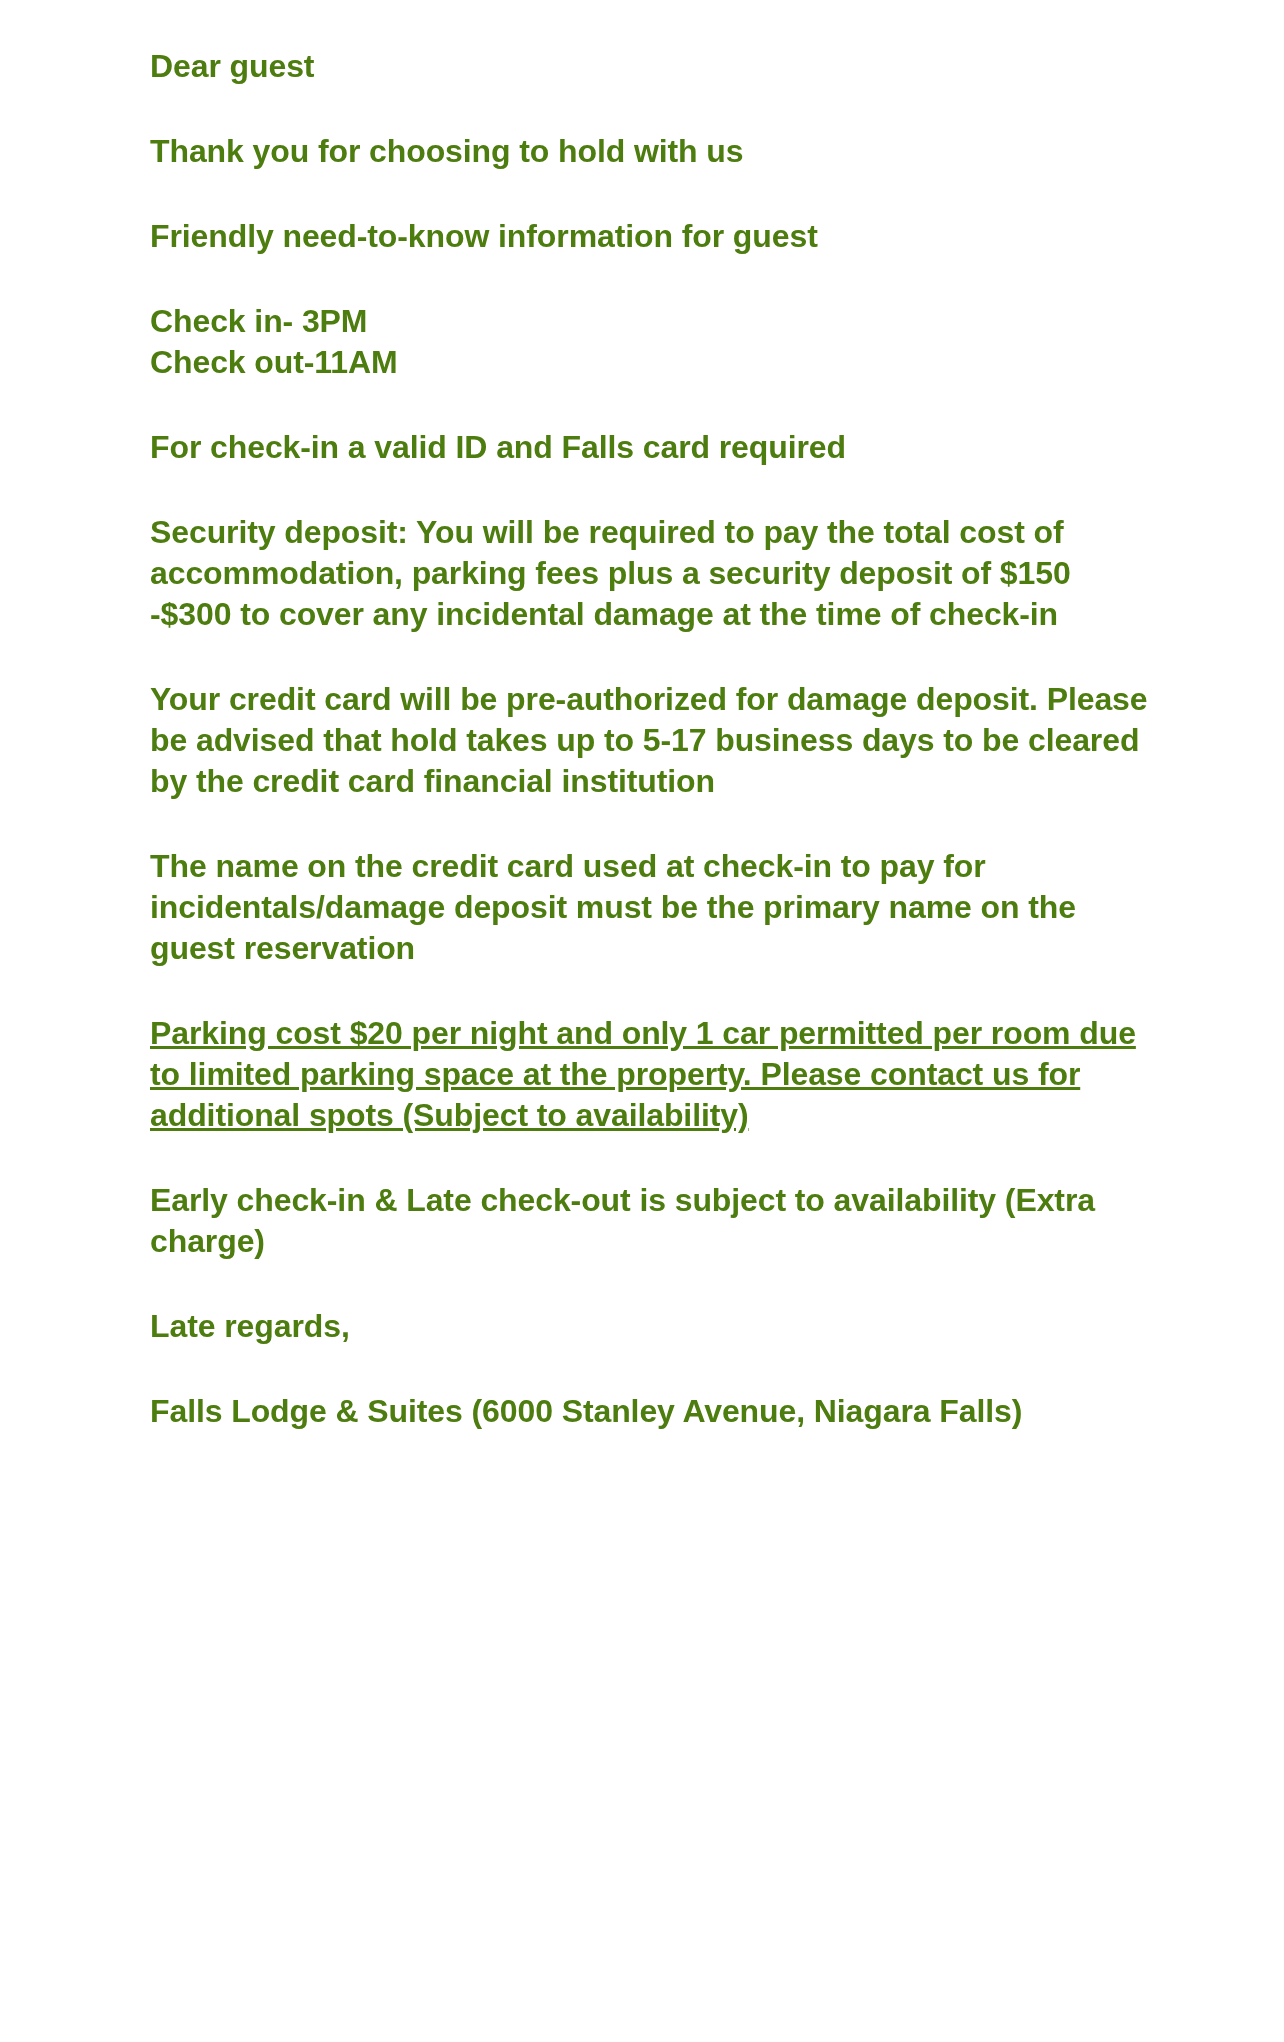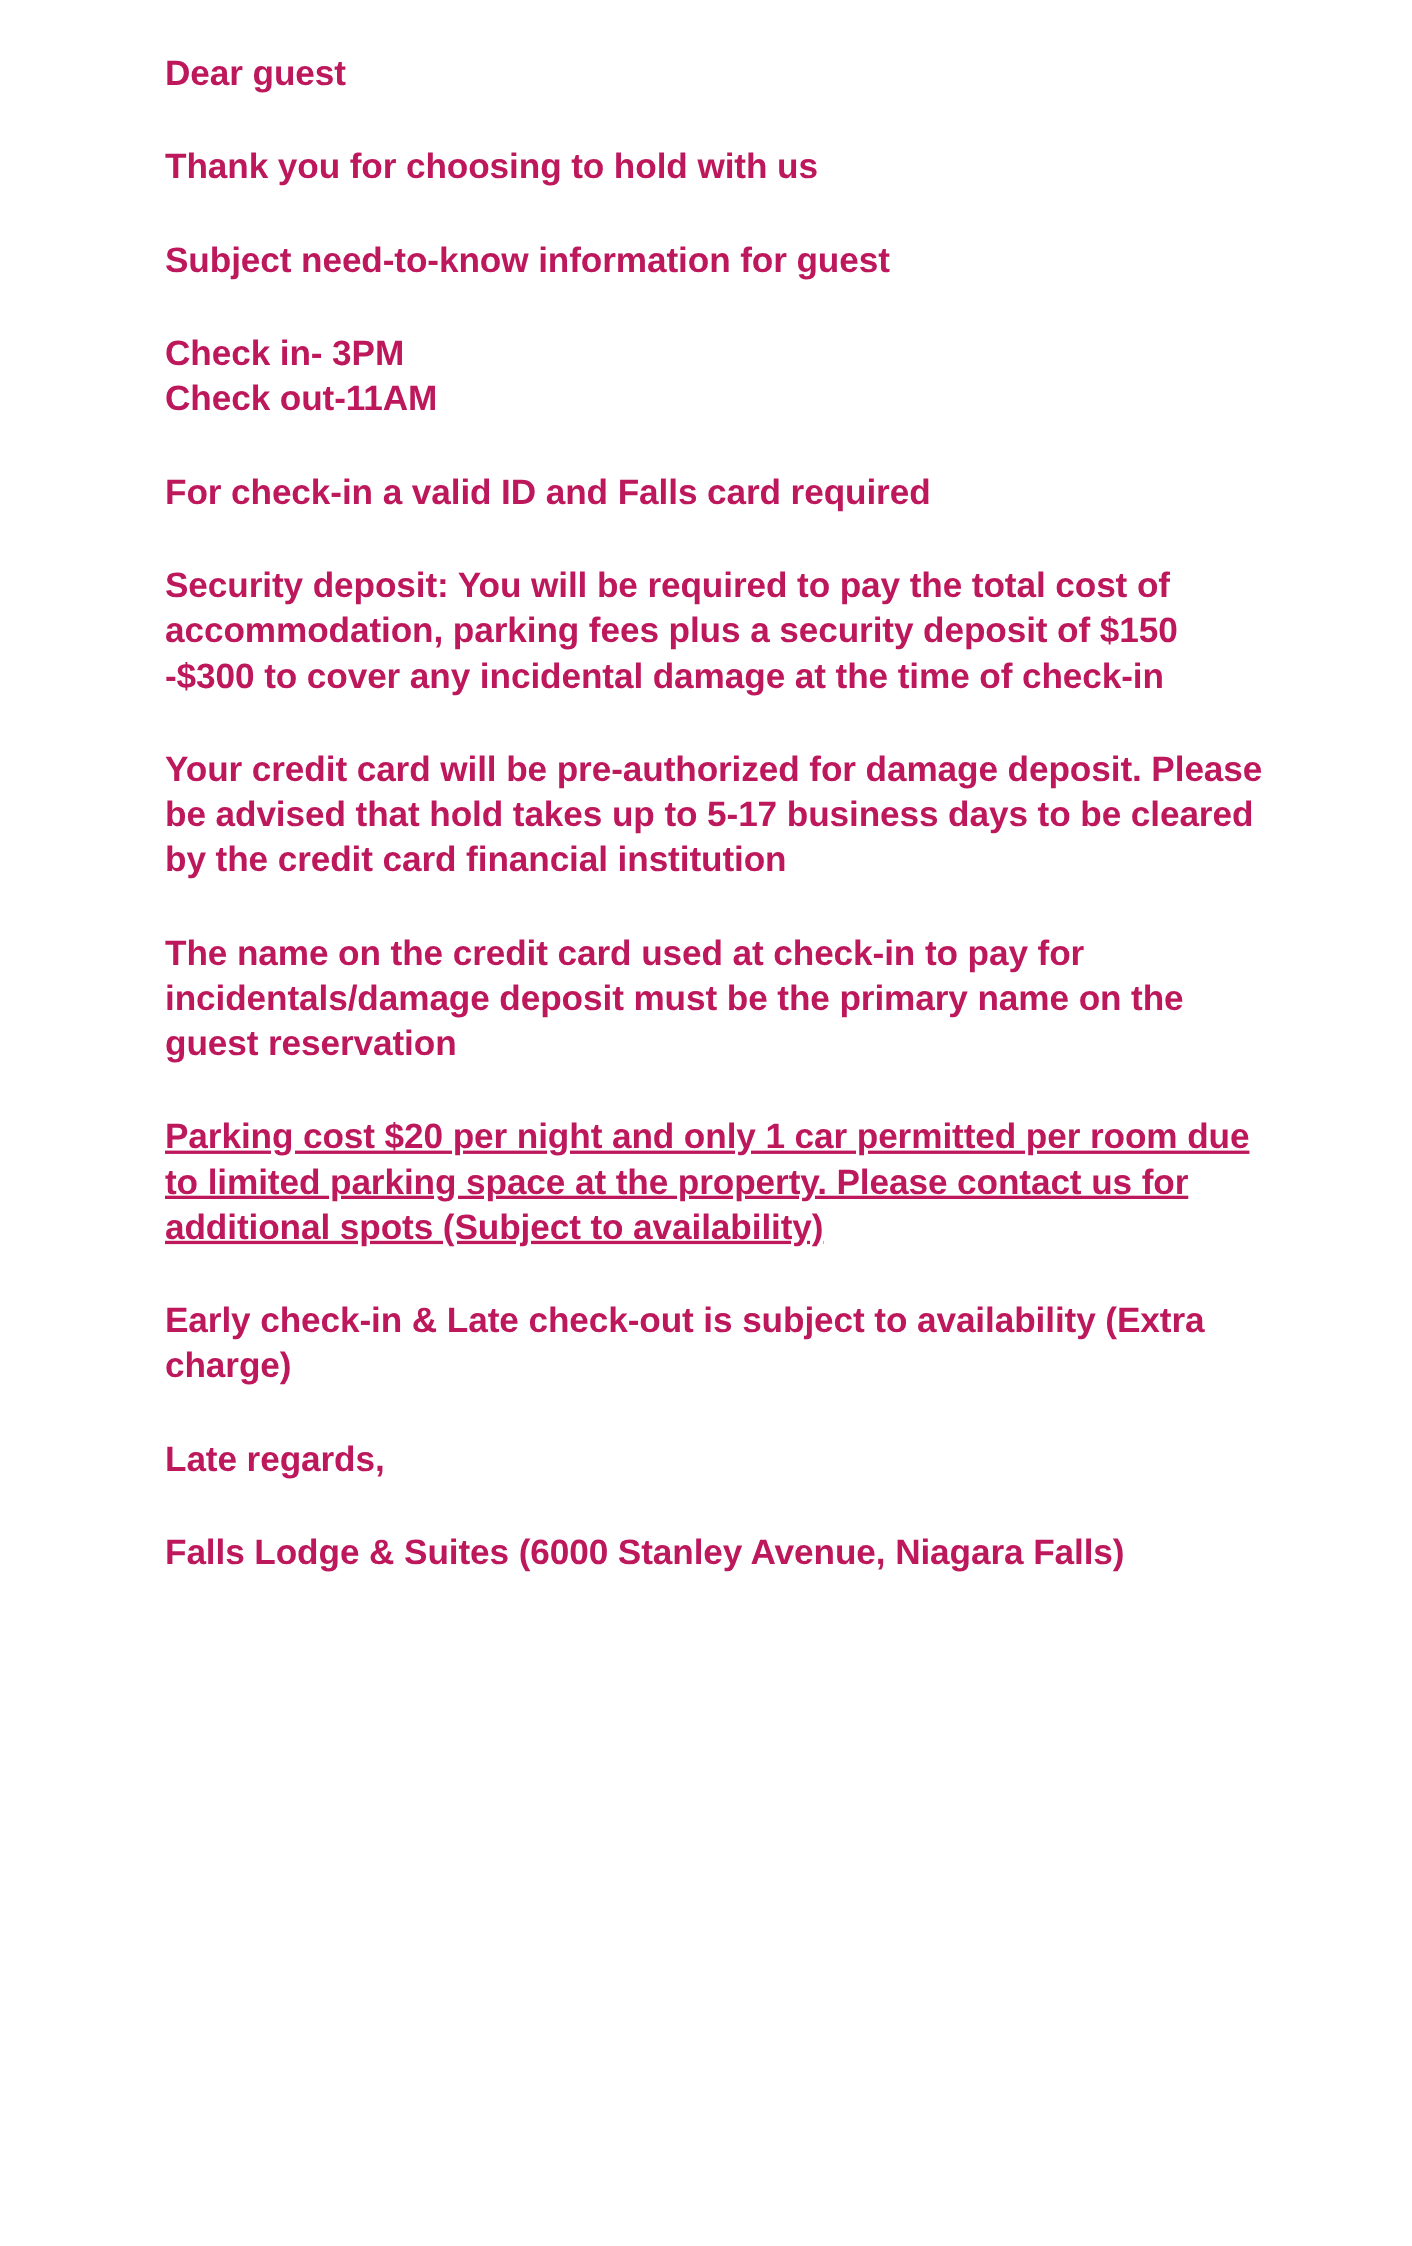--- a/index.html
+++ b/index.html
@@ -24,21 +24,21 @@
     overflow: hidden;
   }
   .letter {
     display: block;
   }
   .para {
     font-size: 32px;
     line-height: 41px;
     font-weight: 700;
     letter-spacing: -0.1px;
-    color: #be185d;
+    color: #4d7c0f;
     margin: 0 0 44px 0;
     max-width: 1000px;
     white-space: pre-line;
   }
   
   .para.wide {
     max-width: 1000px;
     text-decoration: underline;
   }
   .para:last-child {
@@ -48,21 +48,21 @@
 </head>
 <body>
 
 <div class="page">
   <div class="letter">
 
     <p class="para">Dear guest</p>
 
     <p class="para">Thank you for choosing to hold with us</p>
 
-    <p class="para">Subject need-to-know information for guest</p>
+    <p class="para">Friendly need-to-know information for guest</p>
 
     <p class="para">Check in- 3PM
 Check out-11AM</p>
 
     <p class="para">For check-in a valid ID and Falls card required</p>
 
     <p class="para">Security deposit: You will be required to pay the total cost of accommodation, parking fees plus a security deposit of $150 -$300 to cover any incidental damage at the time of check-in</p>
 
     <p class="para">Your credit card will be pre-authorized for damage deposit. Please be advised that hold takes up to 5-17 business days to be cleared by the credit card financial institution</p>
 

